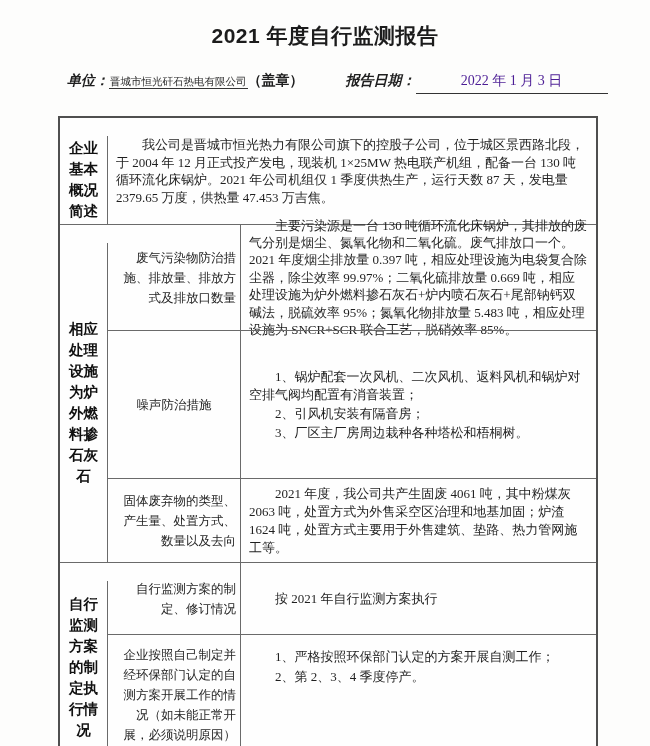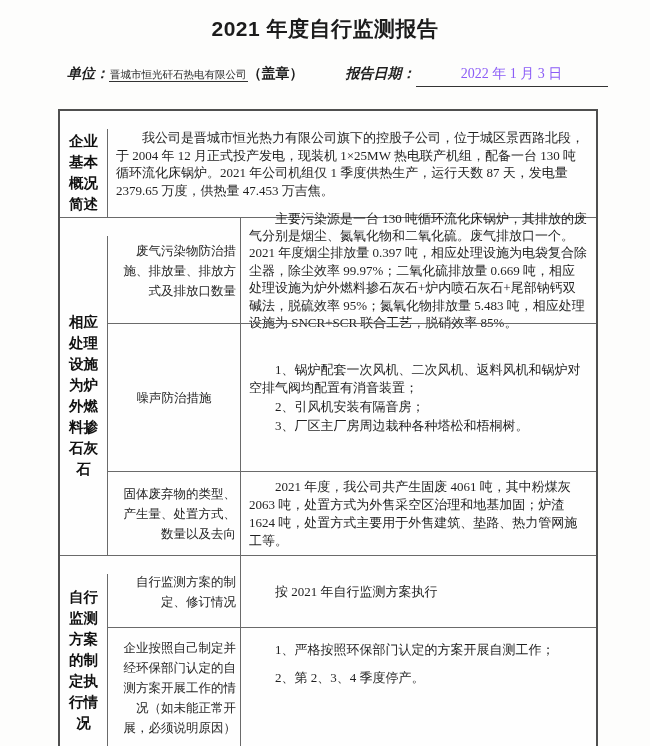--- a/index.html
+++ b/index.html
@@ -7,21 +7,21 @@
   body {
     background: #fdfdfc;
     color: #222;
     font-family: "Liberation Serif", serif;
     overflow: hidden;
   }
   .page { width: 650px; height: 746px; position: relative; }
 
   
   .title {
-    margin-top: 15px;
+    margin-top: 22px;
     text-align: center;
     font-family: "Liberation Sans", sans-serif;
     font-weight: bold;
     font-size: 21px;
     letter-spacing: 0.5px;
     color: #1c1c1c;
   }
 
   
   .header-line {
@@ -45,21 +45,21 @@
   }
   .seal { font-family: "Liberation Sans", sans-serif; font-weight: 600; color: #1e1e1e; }
   .date-label { margin-left: 42px; }
   .date-value {
     display: inline-block;
     width: 192px;
     text-align: center;
     border-bottom: 1px solid #333;
     padding-bottom: 1px;
     font-size: 14px;
-    color: #8b5cf6;
+    color: #4c1d95;
   }
 
   
   .report-table {
     margin: 25px 0 0 58px;
     width: 540px;
     border: 2px solid #4f4f4f;
     background: #fefefe;
   }
   .section { display: flex; }
@@ -119,21 +119,21 @@
   .s1 { height: 106px; }
   .s1 .cell-content { line-height: 17.5px; }
 
   .r-gas   { height: 105px; }
   .r-gas .cell-content { line-height: 17.4px; }
   .r-noise { height: 148px; }
   .r-noise .cell-content p + p { margin-top: 1px; }
   .r-solid { height: 84px; }
   .r-plan  { height: 71px; }
   .r-exec  { height: 120px; }
-  .r-exec .cell-content p + p { margin-top: 10px; }
+  .r-exec .cell-content p + p { margin-top: 2px; }
 </style>
 </head>
 <body>
 
 <div class="page">
 
   <div class="title">2021 年度自行监测报告</div>
 
   <div class="header-line">
     <span class="hdr-label">单位：</span><span class="company">晋城市恒光矸石热电有限公司</span><span class="seal">（盖章）</span><span class="hdr-label date-label">报告日期：</span><span class="date-value">2022 年 1 月 3 日</span>

